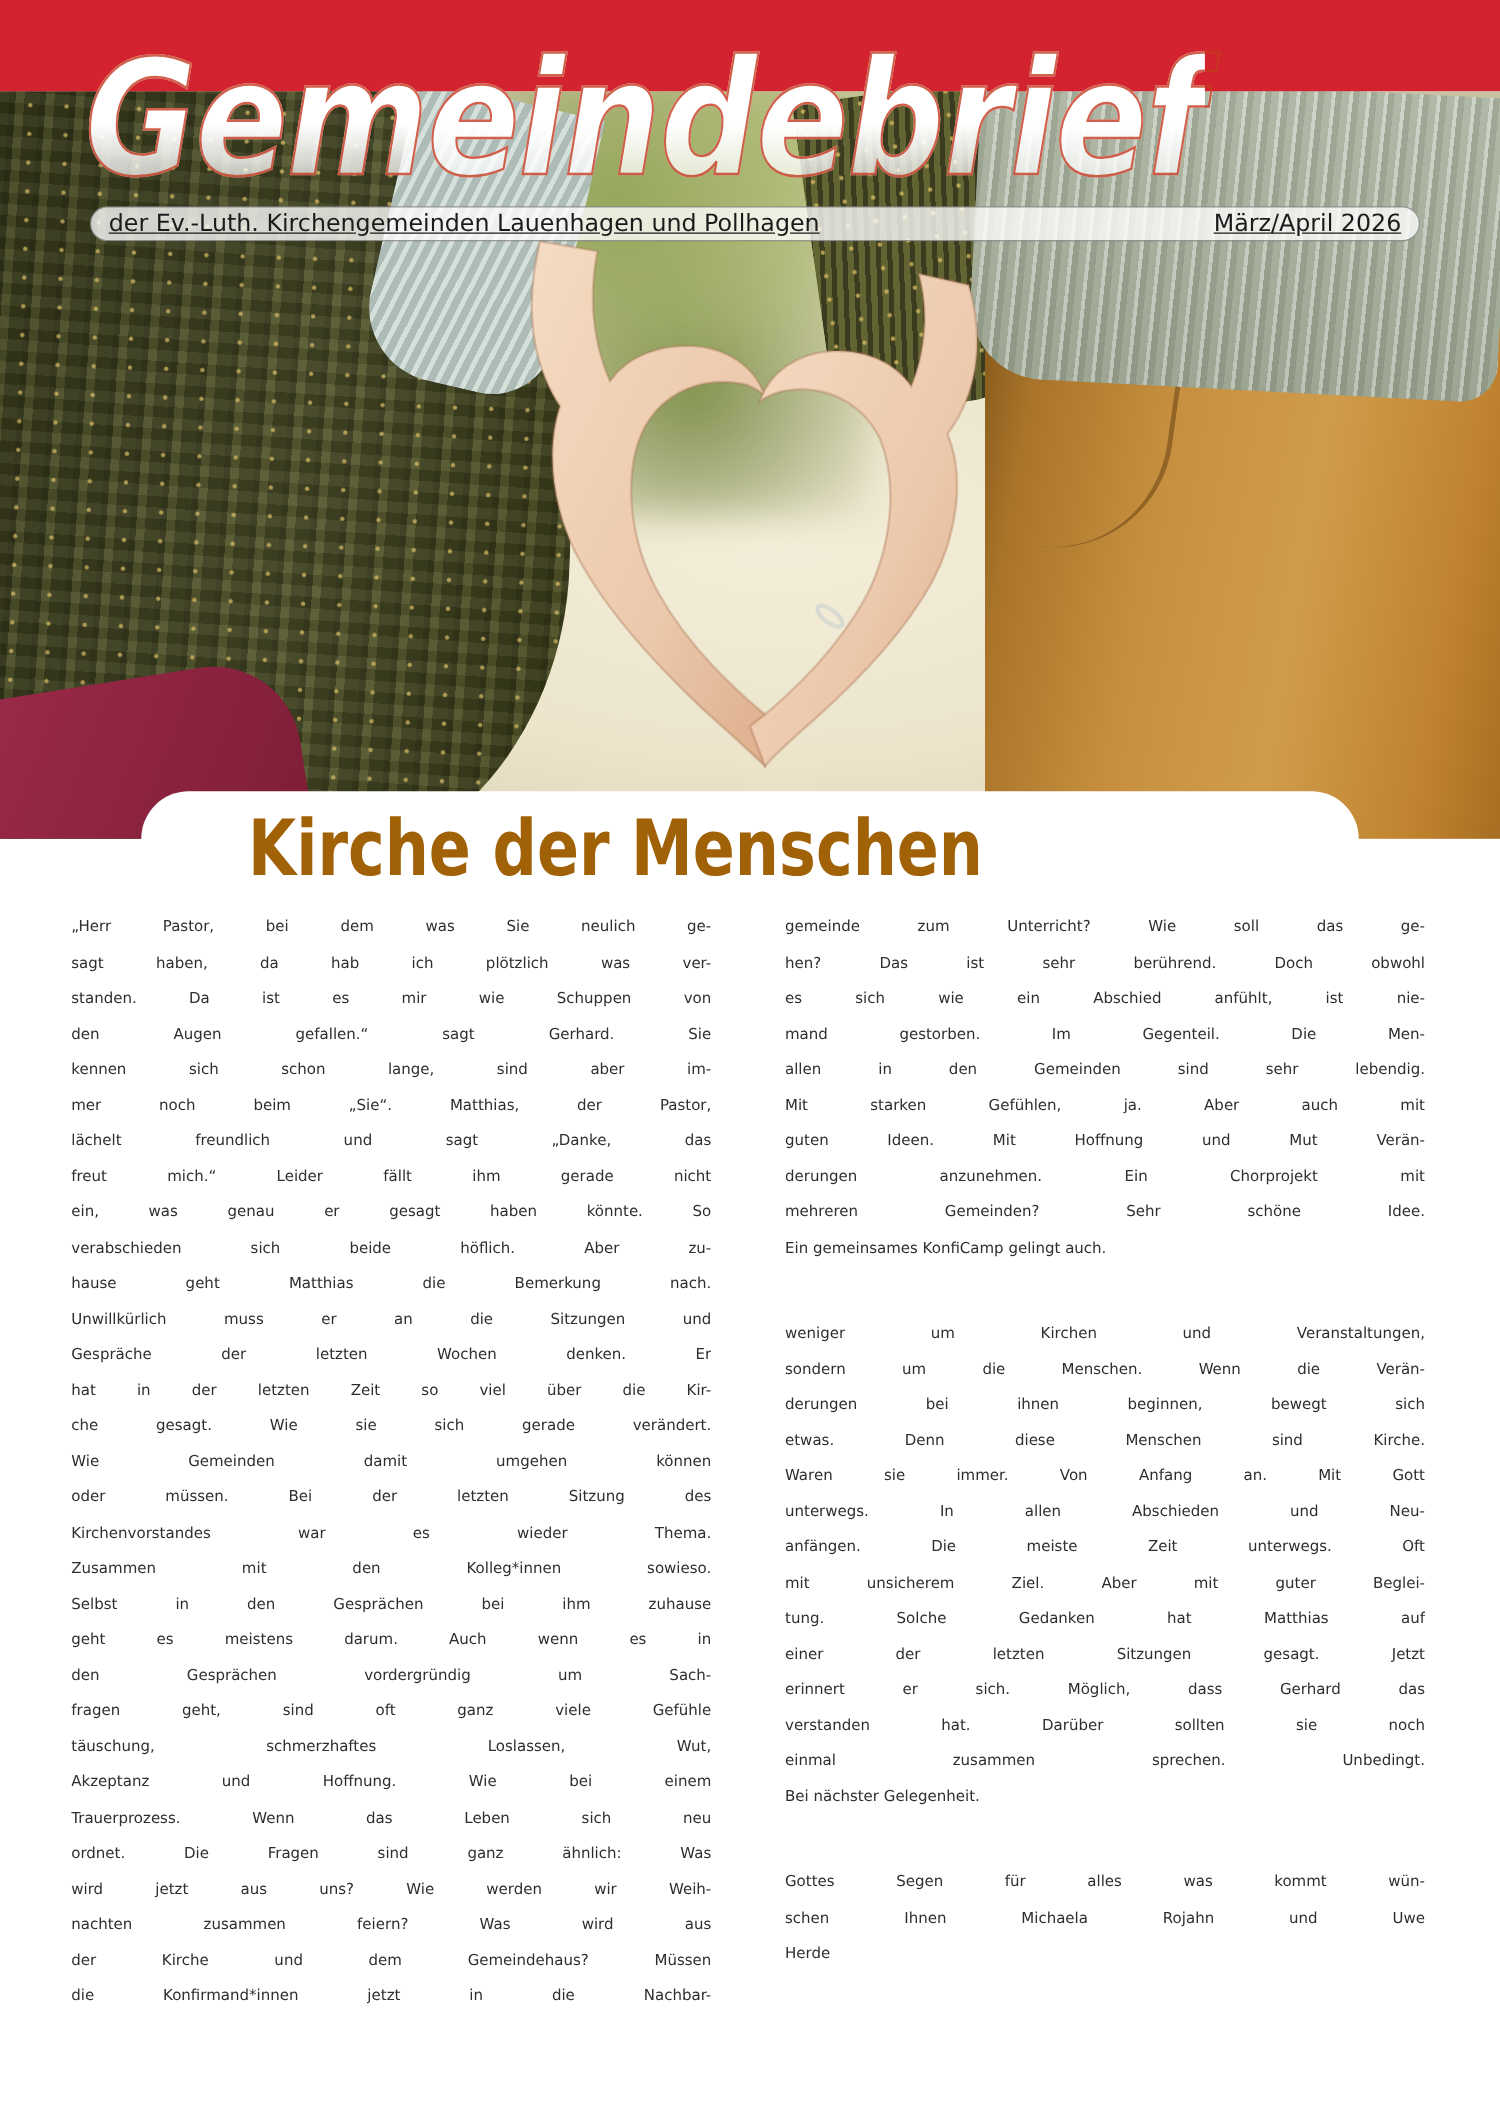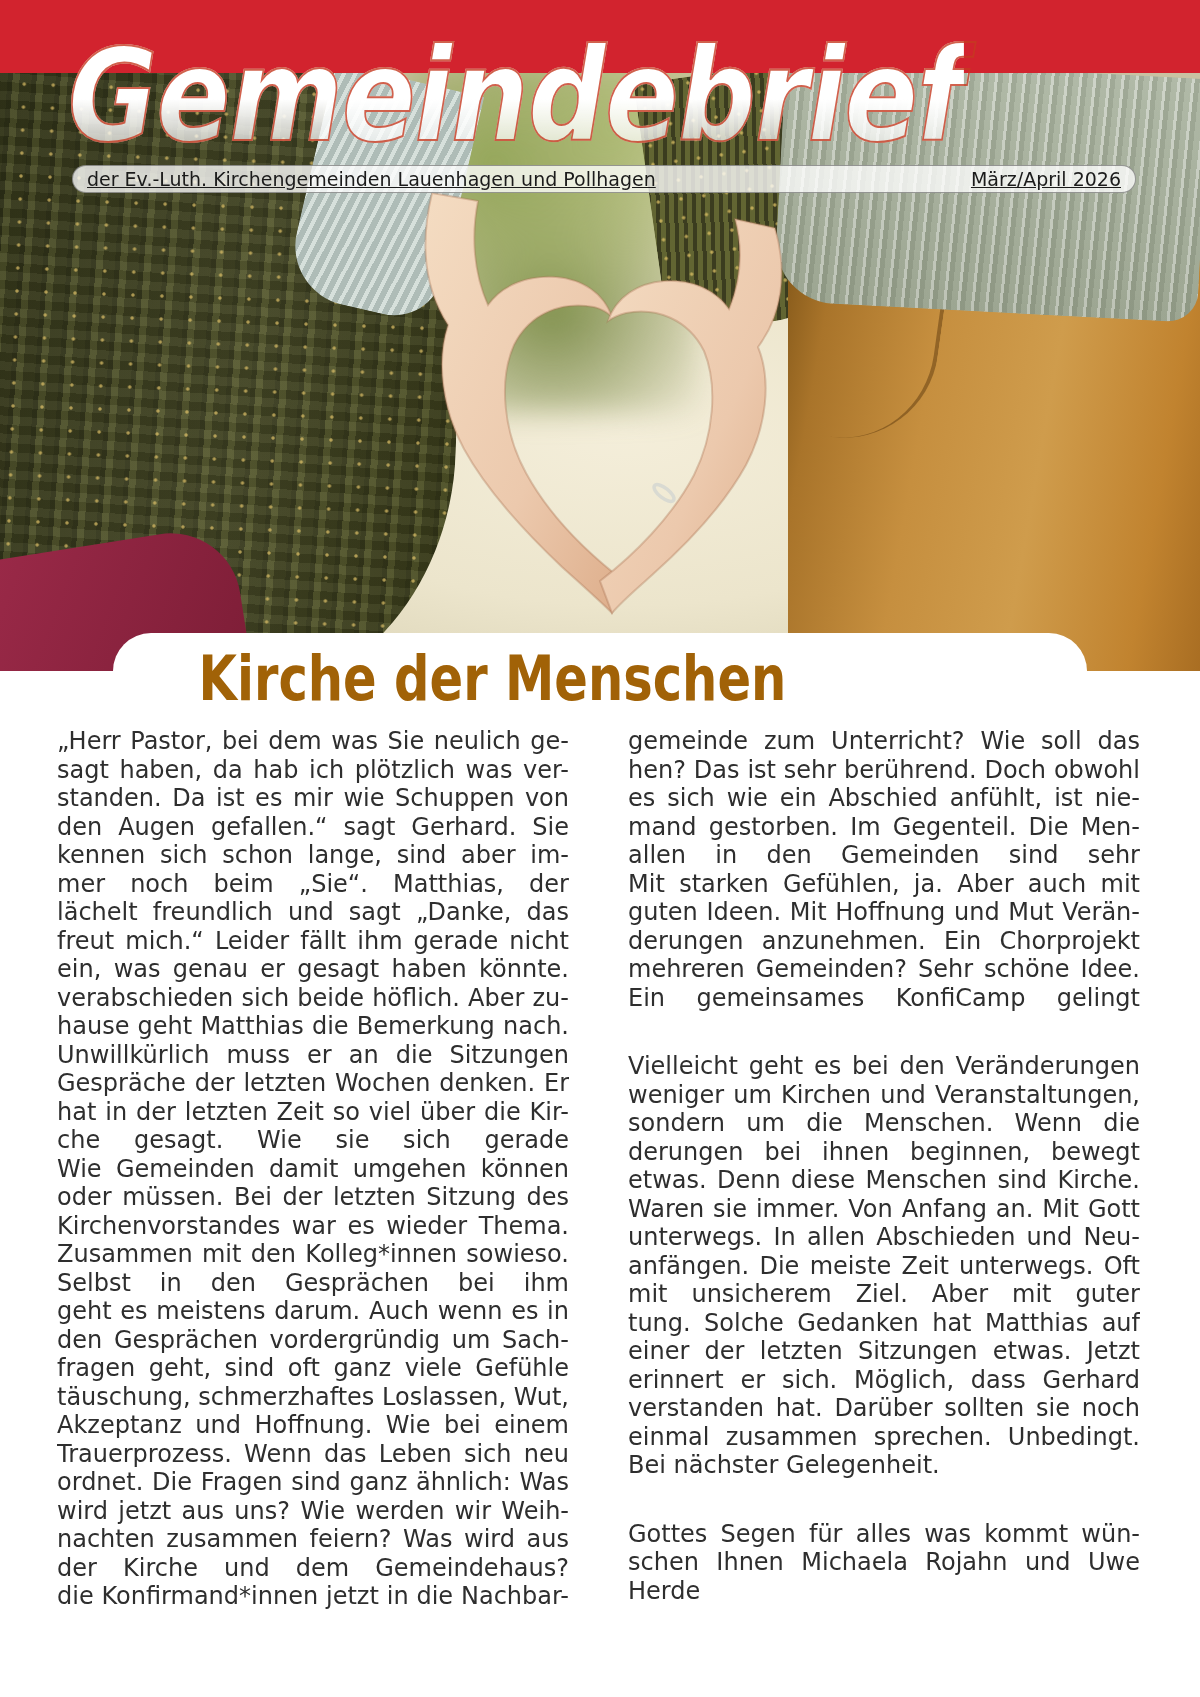--- a/index.html
+++ b/index.html
@@ -67,21 +67,21 @@
 
   
   .card{position:absolute;top:633px;left:113px;width:974px;height:1064px;background:#ffffff;
     border-radius:38px 38px 0 0;z-index:4;}
   .article-title{position:absolute;top:648px;left:0;width:984px;text-align:center;z-index:5;
     font-weight:bold;font-size:62px;line-height:1;color:#a16207;}
   .article-title span{display:inline-block;transform:scaleX(0.8);transform-origin:center;white-space:nowrap;}
 
   
   .columns{position:absolute;top:727px;left:57px;width:1083px;display:flex;gap:59px;z-index:6;}
-  .col{width:512px;font-size:24px;line-height:28.5px;color:#2e2e2e;}
+  .col{width:512px;font-size:12px;line-height:28.5px;color:#2e2e2e;}
   .line{text-align:justify;text-align-last:justify;height:28.5px;overflow:hidden;}
   .line.end{text-align-last:left;}
   .para + .para{margin-top:40px;}
 </style>
 </head>
 <body>
 
 <div class="band"></div>
 
 <div class="photo">
@@ -191,31 +191,30 @@
         <div class="line">es sich wie ein Abschied anfühlt, ist nie-</div>
         <div class="line">mand gestorben. Im Gegenteil. Die Men-</div>
         <div class="line">allen in den Gemeinden sind sehr lebendig.</div>
         <div class="line">Mit starken Gefühlen, ja. Aber auch mit</div>
         <div class="line">guten Ideen. Mit Hoffnung und Mut Verän-</div>
         <div class="line">derungen anzunehmen. Ein Chorprojekt mit</div>
         <div class="line">mehreren Gemeinden? Sehr schöne Idee.</div>
         <div class="line end">Ein gemeinsames KonfiCamp gelingt auch.</div>
       </div>
       <div class="para">
-        <div class="line">Vielleicht geht es bei den Veränderungen</div>
         <div class="line">weniger um Kirchen und Veranstaltungen,</div>
         <div class="line">sondern um die Menschen. Wenn die Verän-</div>
         <div class="line">derungen bei ihnen beginnen, bewegt sich</div>
         <div class="line">etwas. Denn diese Menschen sind Kirche.</div>
         <div class="line">Waren sie immer. Von Anfang an. Mit Gott</div>
         <div class="line">unterwegs. In allen Abschieden und Neu-</div>
         <div class="line">anfängen. Die meiste Zeit unterwegs. Oft</div>
         <div class="line">mit unsicherem Ziel. Aber mit guter Beglei-</div>
         <div class="line">tung. Solche Gedanken hat Matthias auf</div>
-        <div class="line">einer der letzten Sitzungen etwas. Jetzt</div>
+        <div class="line">einer der letzten Sitzungen gesagt. Jetzt</div>
         <div class="line">erinnert er sich. Möglich, dass Gerhard das</div>
         <div class="line">verstanden hat. Darüber sollten sie noch</div>
         <div class="line">einmal zusammen sprechen. Unbedingt.</div>
         <div class="line end">Bei nächster Gelegenheit.</div>
       </div>
       <div class="para">
         <div class="line">Gottes Segen für alles was kommt wün-</div>
         <div class="line">schen Ihnen Michaela Rojahn und Uwe</div>
         <div class="line end">Herde</div>
       </div>

